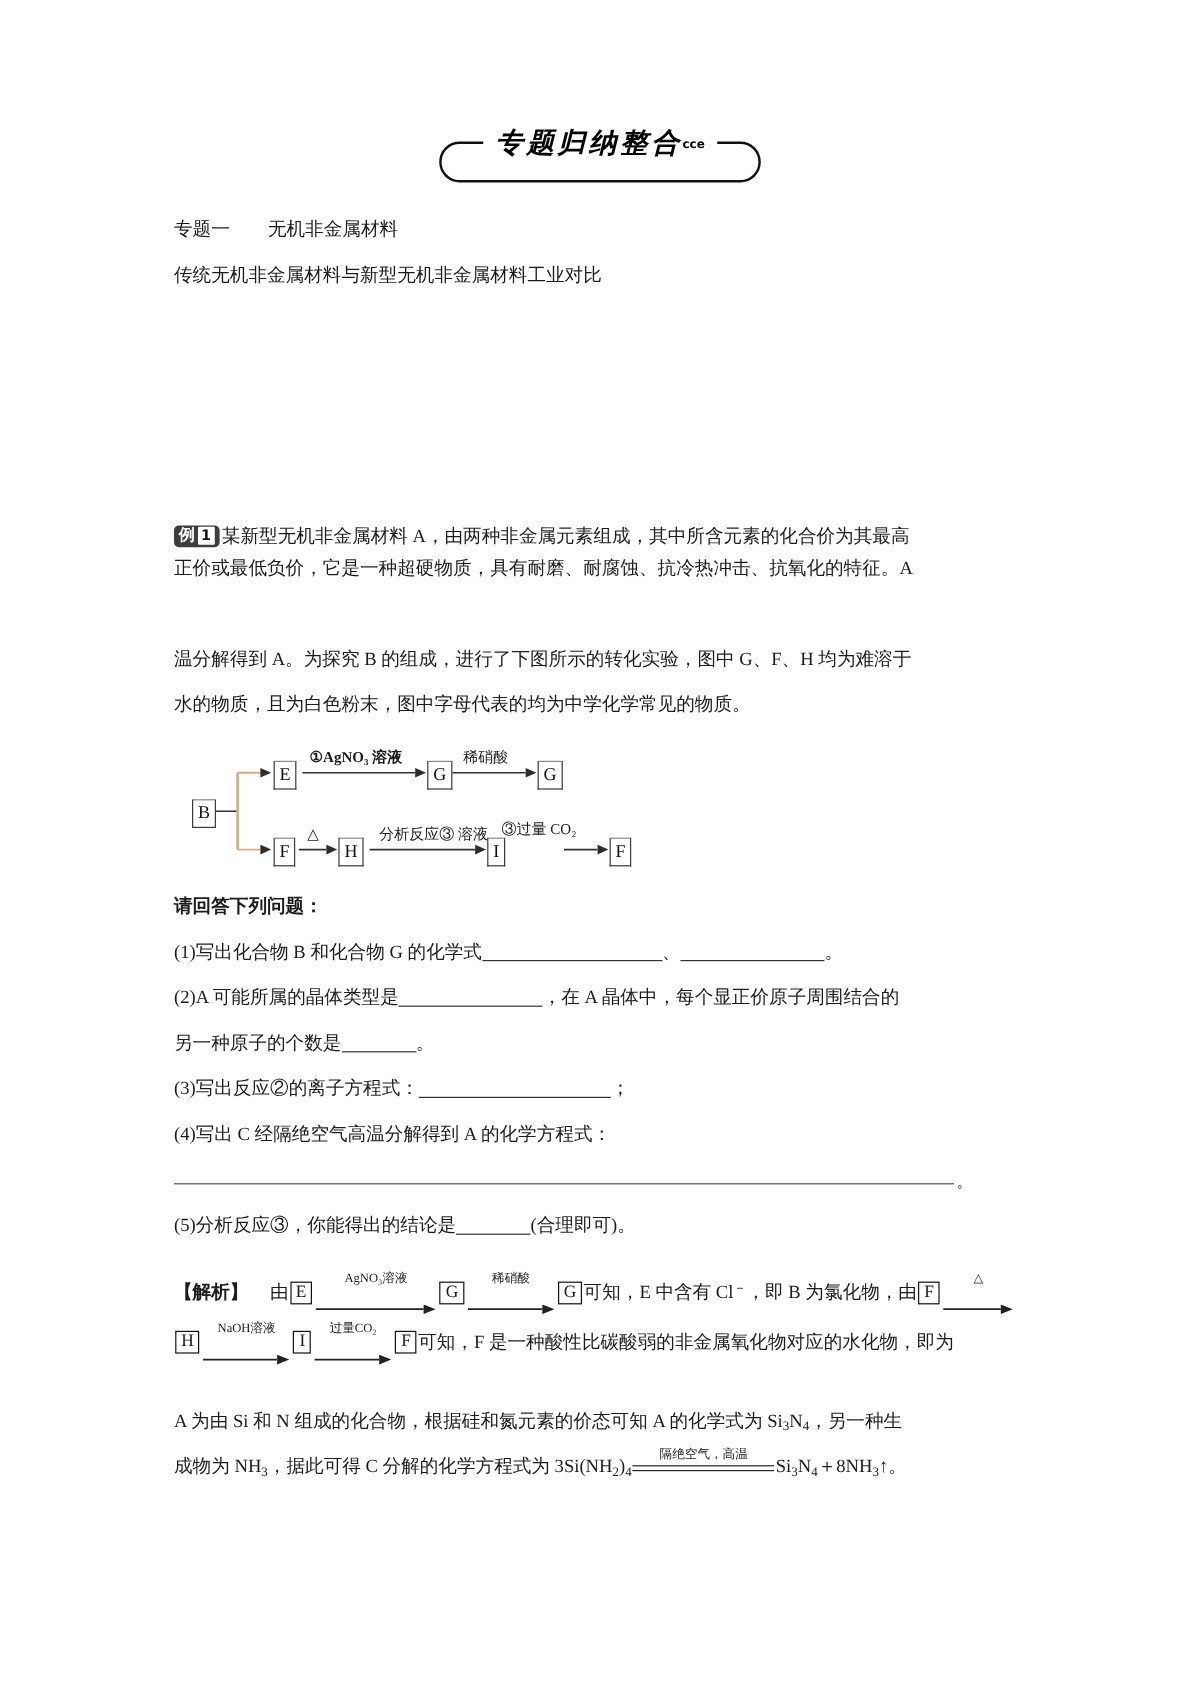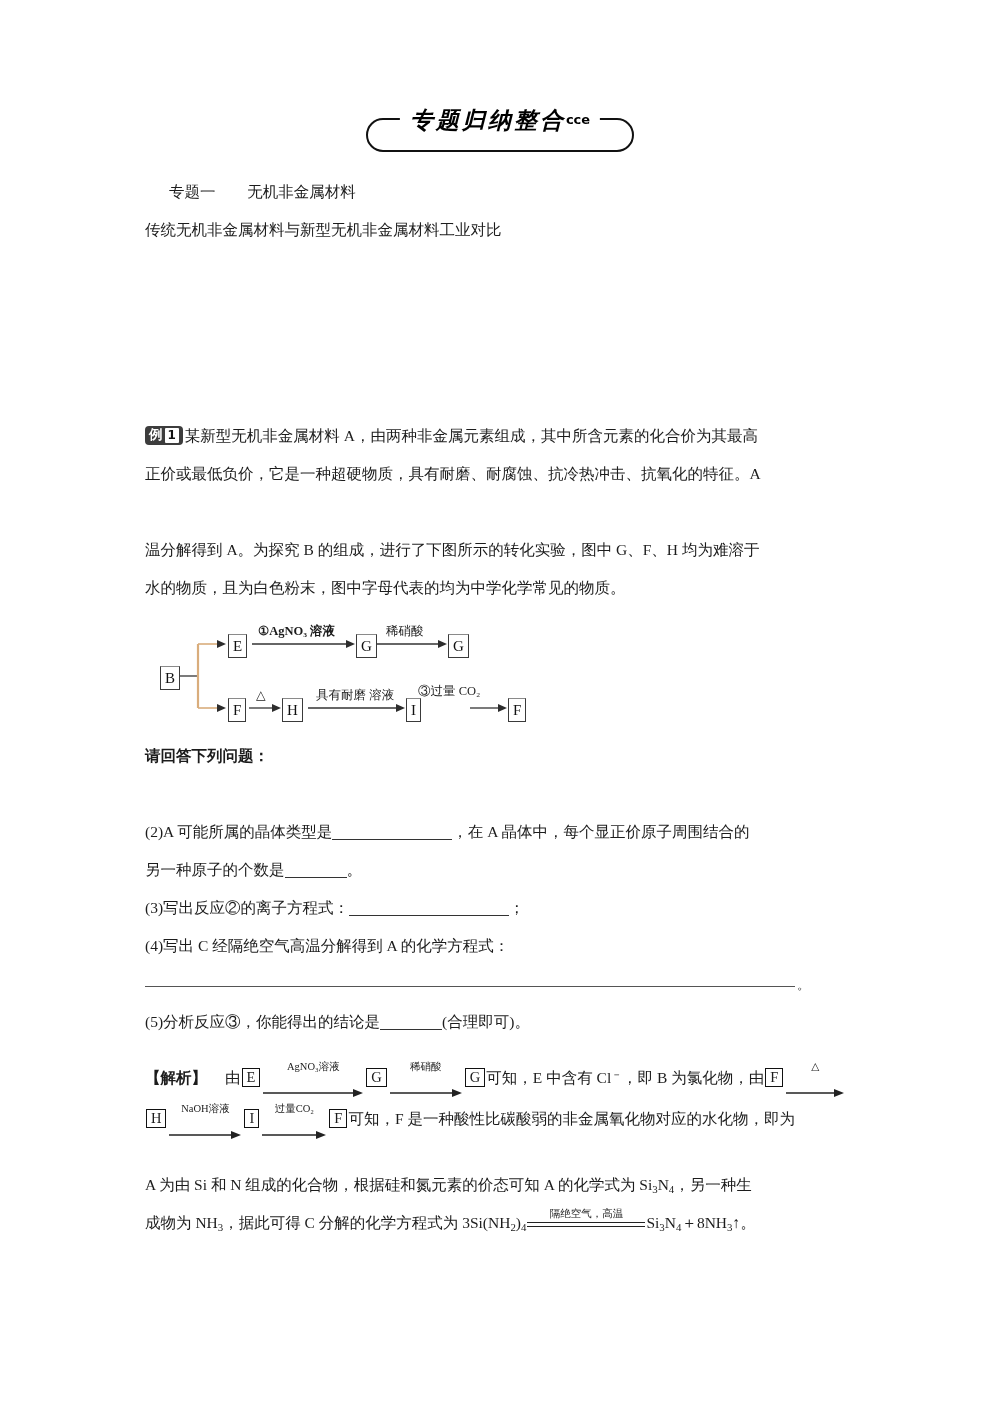--- a/index.html
+++ b/index.html
@@ -51,21 +51,21 @@
     white-space: nowrap;
     font-family: "DejaVu Sans", sans-serif;
     font-weight: bold;
     font-style: italic;
     font-size: 23px;
     letter-spacing: 3px;
     color: #000;
     line-height: 26px;
   }
   .pill-title .tiny {
-    font-size: 13px;
+    font-size: 10px;
     letter-spacing: 0;
     font-style: normal;
     vertical-align: 4px;
   }
 
   
   .t {
     position: absolute;
     font-size: 15.5px;
     line-height: 20px;
@@ -234,30 +234,30 @@
 <body>
 
 <div class="page">
 
   <div class="header-wrap">
     <div class="pill">
       <div class="pill-title"><span>专题归纳整合</span><span class="tiny">cce</span></div>
     </div>
   </div>
 
-  <div class="t" style="left:145px; top:182px;margin-left:24px;">
+  <div class="t" style="left:145px; top:182px;">
     <span>专题一</span>
     <span style="display:inline-block;width:24px"></span>
     <span>无机非金属材料</span>
   </div>
 
   <div class="t" style="left:145px; top:220px;">传统无机非金属材料与新型无机非金属材料工业对比</div>
 
 
-  <div class="body-text" style="left:145px; top:417px; width:715px;">
+  <div class="body-text" style="left:145px; top:429px; width:715px;">
     <span class="ex-badge"><span>例</span><span class="num">1</span></span><span>某新型无机非金属材料 A，由两种非金属元素组成，其中所含元素的化合价为其最高</span>
   </div>
   <div class="body-text" style="left:145px; top:455px; width:715px;">
     <span>正价或最低负价，它是一种超硬物质，具有耐磨、耐腐蚀、抗冷热冲击、抗氧化的特征。A</span>
   </div>
   <div class="body-text" style="left:145px; top:531px; width:730px;">
     <span>温分解得到 A。为探究 B 的组成，进行了下图所示的转化实验，图中 G、F、H 均为难溶于</span>
   </div>
   <div class="body-text" style="left:145px; top:569px; width:730px;">
     <span>水的物质，且为白色粉末，图中字母代表的均为中学化学常见的物质。</span>
@@ -297,26 +297,29 @@
     <div class="bx bx-open" style="left:208px; top:4px;">G</div>
     <div class="bx bx-open" style="left:300px; top:4px;">G</div>
     <div class="bx bx-open" style="left:80px; top:68px;">F</div>
     <div class="bx bx-open" style="left:134px; top:68px;">H</div>
     <div class="bx bx-open" style="left:258px; top:68px;">I</div>
     <div class="bx bx-open" style="left:360px; top:68px;">F</div>
 
     <div class="lbl" style="left:110px; top:-6px;font-weight:bold;">①AgNO₃ 溶液</div>
     <div class="lbl" style="left:238px; top:-6px;">稀硝酸</div>
     <div class="lbl" style="left:108px; top:58px;">△</div>
-    <div class="lbl" style="left:168px; top:58px;">具有耐磨 溶液</div>
+    <div class="lbl" style="left:168px; top:58px;">分析反应③ 溶液</div>
     <div class="lbl" style="left:270px; top:54px;">③过量 CO₂</div>
   </div>
 
   <div class="body-text" style="left:145px; top:737px;font-weight:bold;">请回答下列问题：</div>
 
+  <div class="body-text" style="left:145px; top:775px;">
+    <span>(1)写出化合物 B 和化合物 G 的化学式</span><span class="blank" style="width:150px"></span><span>、</span><span class="blank" style="width:120px"></span><span>。</span>
+  </div>
 
   <div class="body-text" style="left:145px; top:813px;">
     <span>(2)A 可能所属的晶体类型是</span><span class="blank" style="width:120px"></span><span>，在 A 晶体中，每个显正价原子周围结合的</span>
   </div>
   <div class="body-text" style="left:145px; top:851px;">
     <span>另一种原子的个数是</span><span class="blank" style="width:62px"></span><span>。</span>
   </div>
 
   <div class="body-text" style="left:145px; top:889px;">
     <span>(3)写出反应②的离子方程式：</span><span class="blank" style="width:160px"></span><span>；</span>

